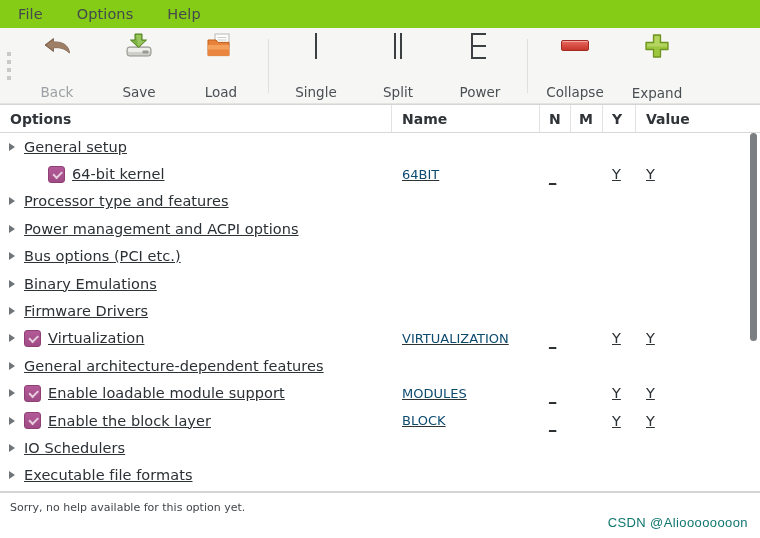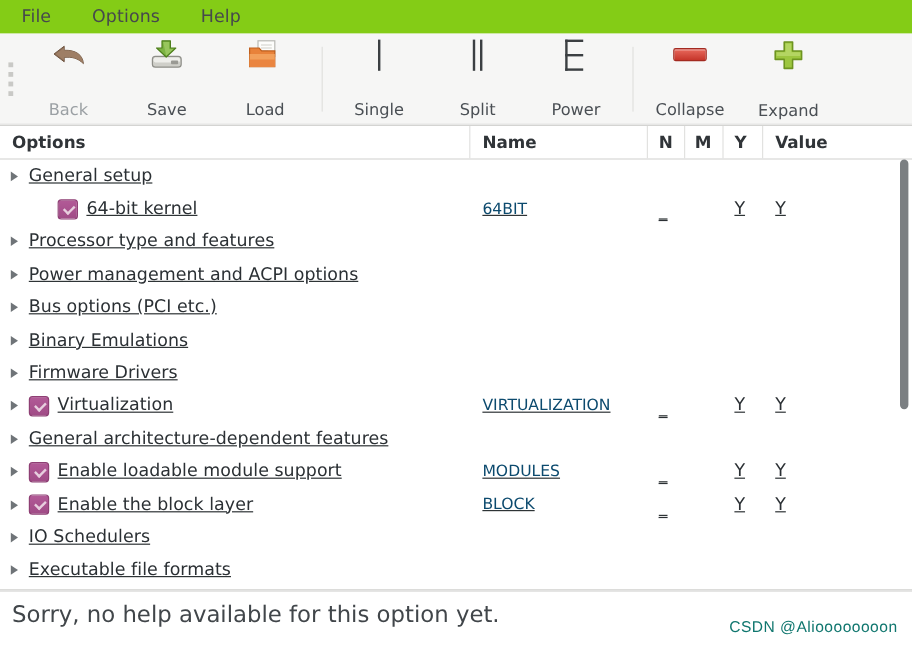--- a/index.html
+++ b/index.html
@@ -279,21 +279,21 @@
   .help-wrap {
     flex: 0 0 auto;
     height: 46px;
     background: #ffffff;
     border-top: 1px solid #d4d4d2;
     box-sizing: border-box;
     position: relative;
     padding: 8px 10px 0 10px;
   }
   .help-text {
-    font-size: 19px;
+    font-size: 11px;
     color: #41464a;
   }
   .watermark {
     position: absolute;
     right: 12px;
     bottom: 8px;
     font-size: 13px;
     color: #0f766e;
     letter-spacing: 0.4px;
     font-family: "Liberation Sans", sans-serif;

